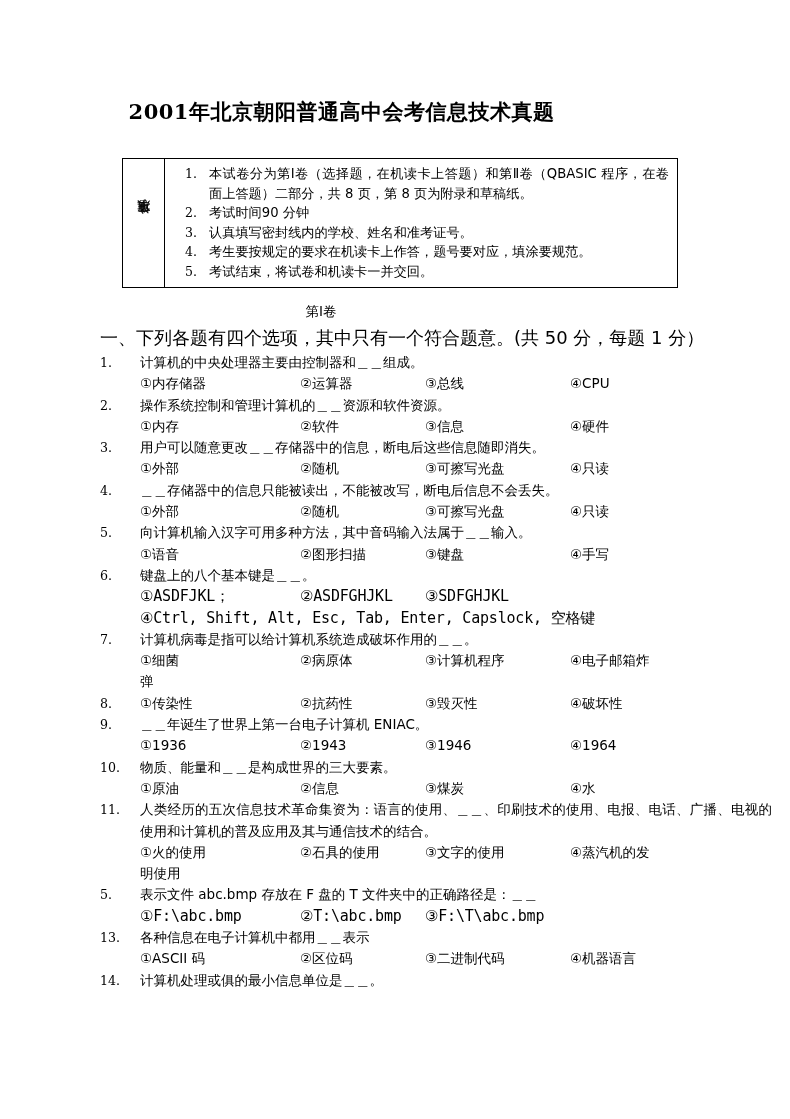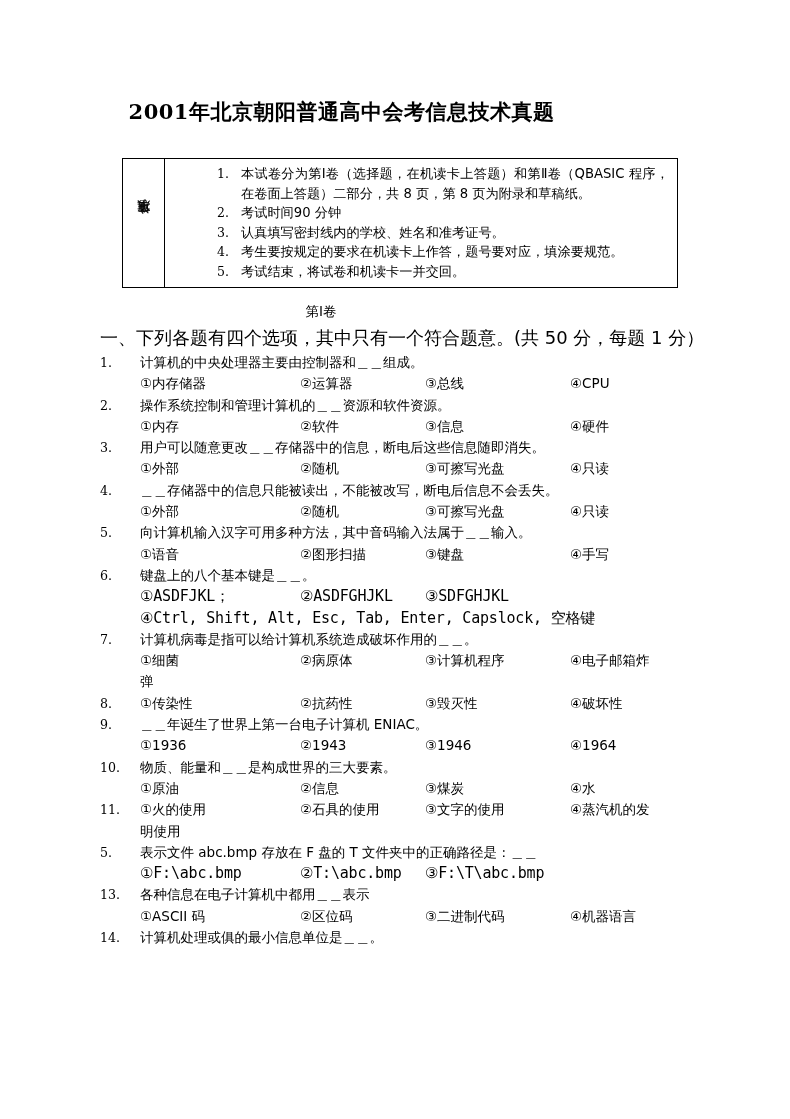--- a/index.html
+++ b/index.html
@@ -41,21 +41,20 @@
   
   .notice-box {
     position: absolute;
     left: 122px;
     top: 158px;
     width: 556px;
     border: 1.4px solid #000;
     box-sizing: border-box;
     display: flex;
     align-items: stretch;
-    gap: 32px;
   }
   .notice-label-cell {
     width: 42px;
     flex: 0 0 42px;
     border-right: 1.4px solid #000;
     display: flex;
     align-items: center;
     justify-content: center;
     box-sizing: border-box;
   }
@@ -275,20 +274,21 @@
     <div class="q">
       <span class="q-num">10.</span>
       <span class="q-stem">物质、能量和＿＿是构成世界的三大要素。</span>
       <div class="q-opts">
         <span class="opt c1">①原油</span><span class="opt c2">②信息</span><span class="opt c3">③煤炭</span><span class="opt c4">④水</span>
       </div>
     </div>
 
     <div class="q">
       <span class="q-num">11.</span>
+      <span class="q-stem">人类经历的五次信息技术革命集资为：语言的使用、＿＿、印刷技术的使用、电报、电话、广播、电视的使用和计算机的普及应用及其与通信技术的结合。</span>
       <div class="q-opts">
         <span class="opt c1">①火的使用</span><span class="opt c2">②石具的使用</span><span class="opt c3">③文字的使用</span><span class="opt c4">④蒸汽机的发</span>
       </div>
       <div class="opt-wrap">明使用</div>
     </div>
 
     <div class="q">
       <span class="q-num">5.</span>
       <span class="q-stem">表示文件 abc.bmp 存放在 F 盘的 T 文件夹中的正确路径是：＿＿</span>
       <div class="q-opts">

